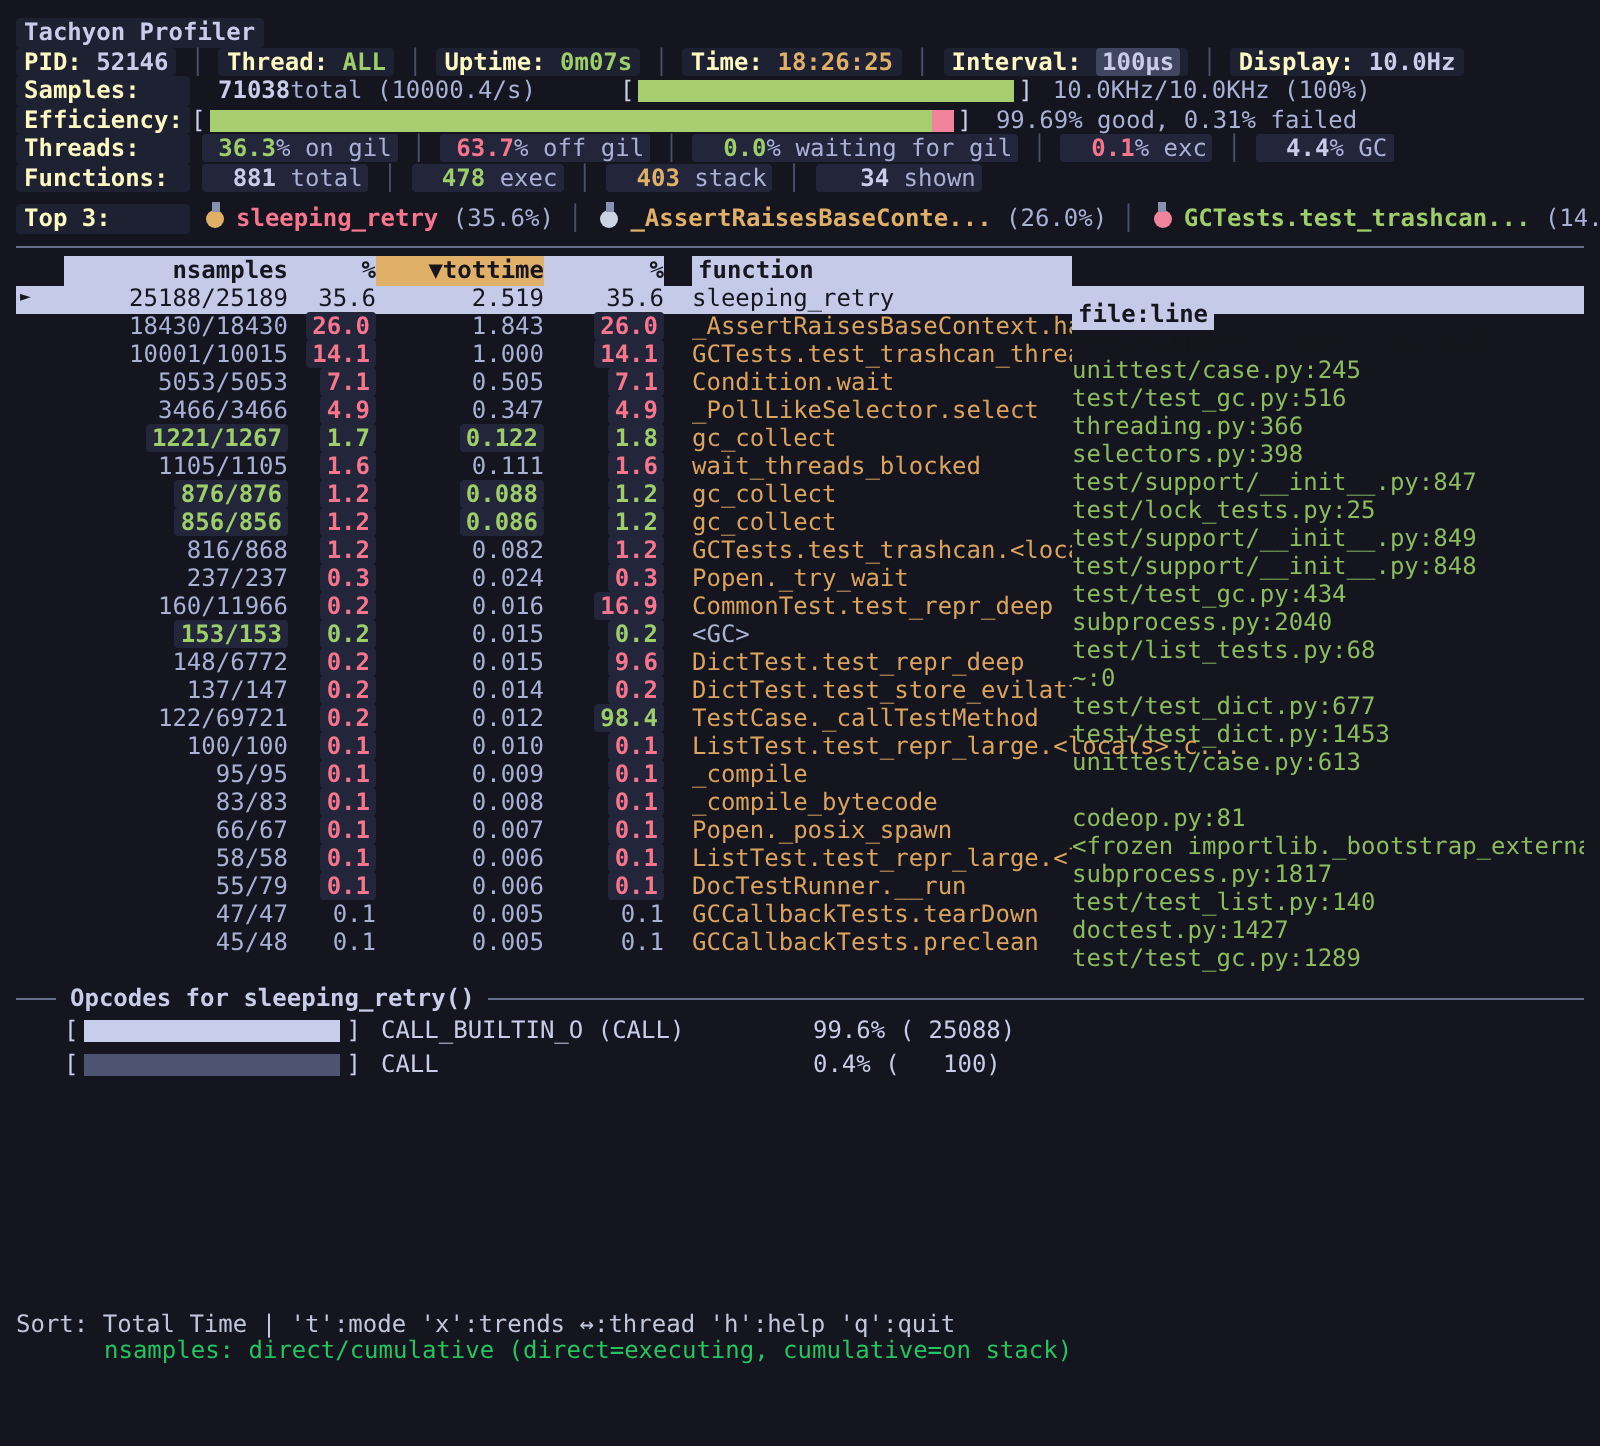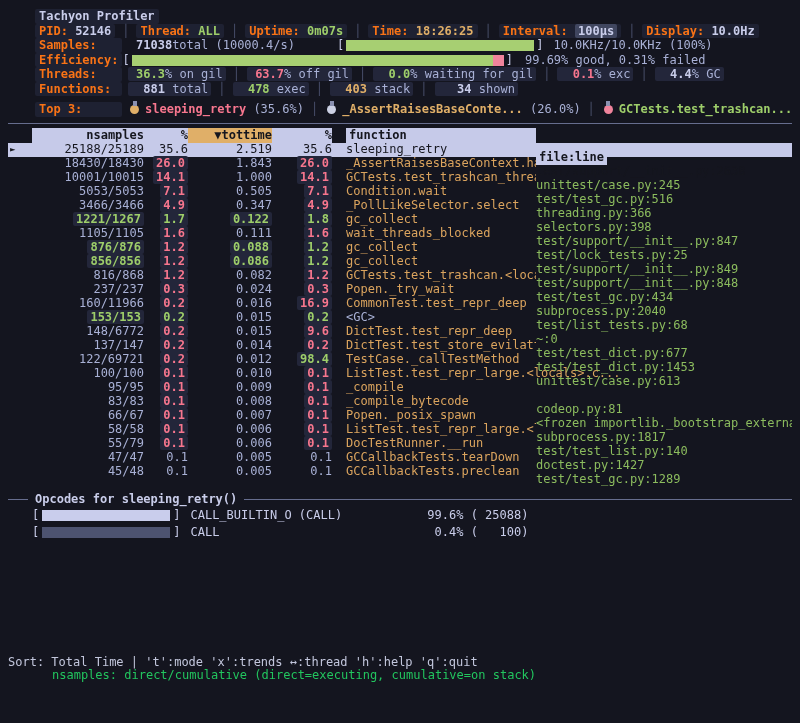--- a/index.html
+++ b/index.html
@@ -2,35 +2,35 @@
 <html><head>
 <meta charset="utf-8">
 <style>
   html,body{margin:0;padding:0;background:#0e0f16;}
   .screen{
     position:relative;width:800px;height:723px;box-sizing:border-box;
     background:#14151f;overflow:hidden;padding:9px 8px;
     font-family:"DejaVu Sans Mono","Liberation Mono",monospace;
     font-size:12px;line-height:14.5px;color:#a9b1d6;
   }
-  .line{height:14.5px;white-space:nowrap;display:flex;align-items:center;margin-left:27px;}
+  .line{height:14.5px;white-space:nowrap;display:flex;align-items:center;}
   .pre{white-space:pre;}
   
   .fg{color:#a9b1d6;}
   .wht{color:#c9cdea;font-weight:700;}
   .red{color:#f7768e;font-weight:700;}
   .grn{color:#9ece6a;font-weight:700;}
   .yel{color:#e0af68;font-weight:700;}
   .fnc{color:#dba45e;}
   .flc{color:#8cbc5e;}
   .dim{color:#22c55e;margin-left:44px;}
   .sep{color:#4a506c;margin:0 7px;font-weight:400;}
   
   .lchip{background:#1e2132;padding:0 4px;border-radius:2px;}
-  .lbl{color:#f97316;font-weight:700;}
+  .lbl{color:#fef9c3;font-weight:700;}
   .vchip{background:#23263a;padding:0 3px;border-radius:2px;}
   .vchip2{background:#40465f;padding:0 3px;border-radius:2px;}
   .num{display:inline-block;min-width:34px;text-align:right;}
   .rowlabel{display:inline-block;min-width:79px;}
   
   .brk{color:#c9cdea;}
   .hbar{display:inline-block;height:11px;background:#3c4157;position:relative;vertical-align:middle;margin:0 2px;}
   .hbar .fill{position:absolute;left:0;top:0;bottom:0;background:#a7cf72;}
   .hbar .fail{position:absolute;right:0;top:0;bottom:0;background:#f0849c;}
   
@@ -59,21 +59,21 @@
   .trow.sel .gut{color:#15161e;font-size:9px;}
   
   .ophead{display:flex;align-items:center;height:15px;margin-top:13px;}
   .ophead .hline{height:1px;background:#666d8e;}
   .ophead .hl-l{width:20px;margin-right:7px;}
   .ophead .hl-r{flex:1;margin-left:7px;}
   .oprow{display:flex;align-items:center;height:17px;padding-left:24px;white-space:nowrap;}
   .obar{display:inline-block;width:128px;height:11px;background:#4d5370;position:relative;margin:0 3px;}
   .obar .fill{position:absolute;left:0;top:0;bottom:0;background:#c9cdec;}
   .opname{display:inline-block;width:216px;padding-left:10px;color:#c9cdea;}
-  .oppct{display:inline-block;width:122px;text-align:right;color:#c9cdea;}
+  .oppct{display:inline-block;width:122px;text-align:left;color:#c9cdea;}
   
   .foot1{position:absolute;left:8px;top:668px;}
   .foot2{position:absolute;left:8px;top:655px;}
 </style>
 </head>
 <body>
 
 <div class="screen">
 
   <div class="line">

